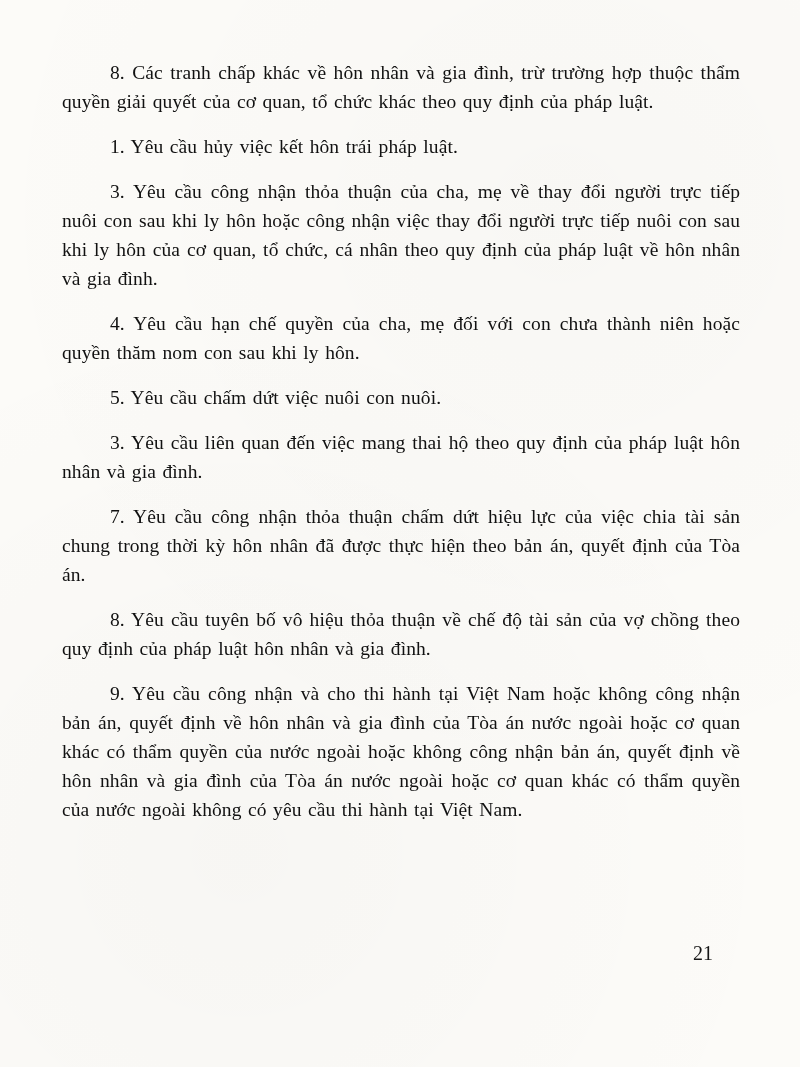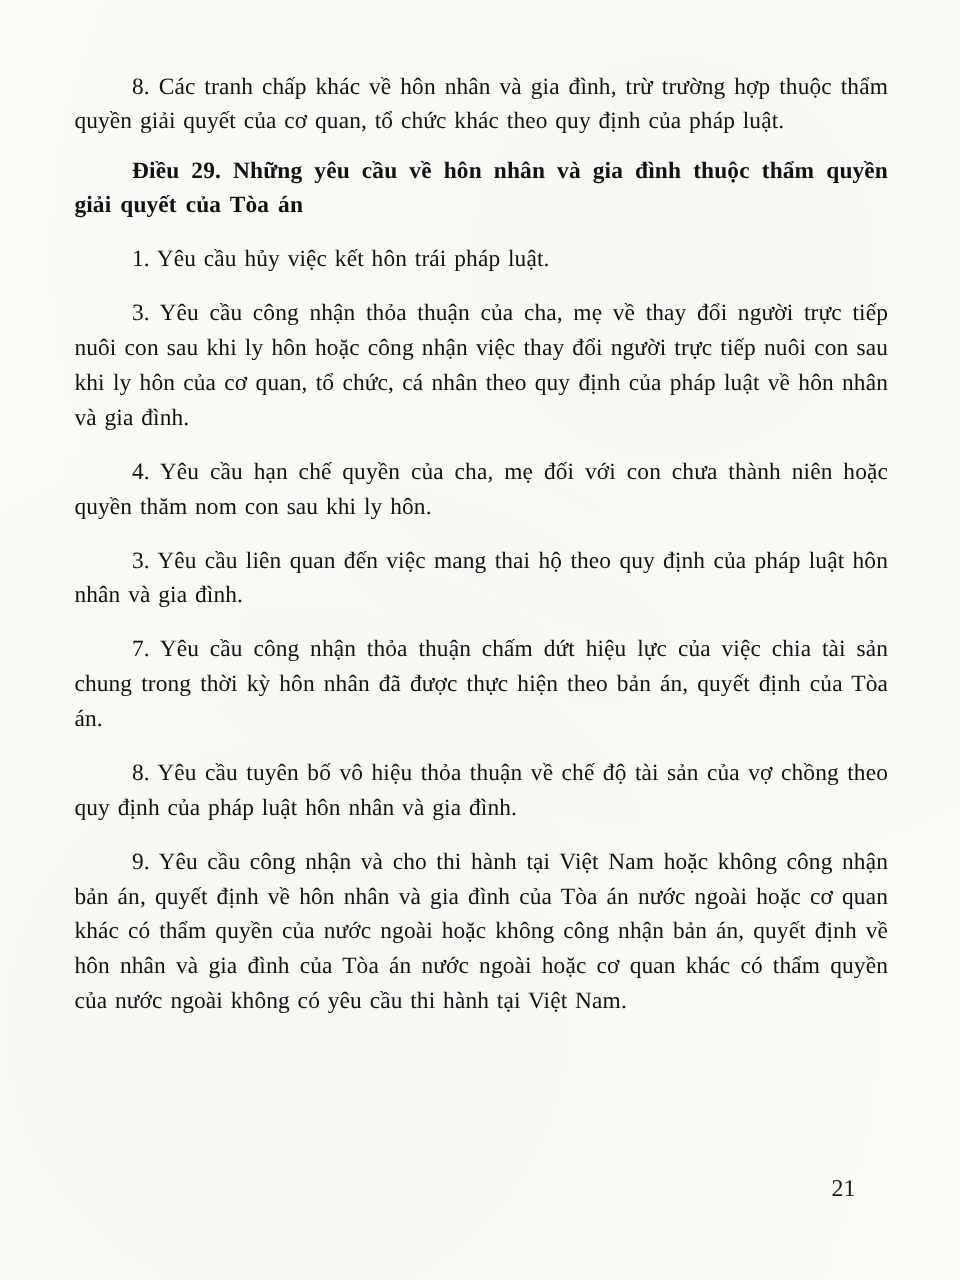--- a/index.html
+++ b/index.html
@@ -42,35 +42,35 @@
   }
   .para.heading {
     font-weight: bold;
     margin-top: 12px;
     margin-bottom: 7px;
     word-spacing: 2.5px;
   }
   .page-number {
     position: absolute;
     left: 693px;
-    top: 980px;
+    top: 942px;
     font-size: 20px;
     color: #161616;
     text-align: center;
   }
 </style>
 </head>
 <body>
 
 <div class="scan-page">
   <div class="text-column">
     <p class="para">8. Các tranh chấp khác về hôn nhân và gia đình, trừ trường hợp thuộc thẩm quyền giải quyết của cơ quan, tổ chức khác theo quy định của pháp luật.</p>
-    <p class="para heading">Điều 29. Những yêu cầu về hôn nhân và gia đình thuộc thẩm quyền giải quyết của Tòa án</p>
     <p class="para">1. Yêu cầu hủy việc kết hôn trái pháp luật.</p>
     <p class="para">3. Yêu cầu công nhận thỏa thuận của cha, mẹ về thay đổi người trực tiếp nuôi con sau khi ly hôn hoặc công nhận việc thay đổi người trực tiếp nuôi con sau khi ly hôn của cơ quan, tổ chức, cá nhân theo quy định của pháp luật về hôn nhân và gia đình.</p>
     <p class="para">4. Yêu cầu hạn chế quyền của cha, mẹ đối với con chưa thành niên hoặc quyền thăm nom con sau khi ly hôn.</p>
+    <p class="para">5. Yêu cầu chấm dứt việc nuôi con nuôi.</p>
     <p class="para">3. Yêu cầu liên quan đến việc mang thai hộ theo quy định của pháp luật hôn nhân và gia đình.</p>
     <p class="para">7. Yêu cầu công nhận thỏa thuận chấm dứt hiệu lực của việc chia tài sản chung trong thời kỳ hôn nhân đã được thực hiện theo bản án, quyết định của Tòa án.</p>
     <p class="para">8. Yêu cầu tuyên bố vô hiệu thỏa thuận về chế độ tài sản của vợ chồng theo quy định của pháp luật hôn nhân và gia đình.</p>
     <p class="para">9. Yêu cầu công nhận và cho thi hành tại Việt Nam hoặc không công nhận bản án, quyết định về hôn nhân và gia đình của Tòa án nước ngoài hoặc cơ quan khác có thẩm quyền của nước ngoài hoặc không công nhận bản án, quyết định về hôn nhân và gia đình của Tòa án nước ngoài hoặc cơ quan khác có thẩm quyền của nước ngoài không có yêu cầu thi hành tại Việt Nam.</p>
   </div>
   <div class="page-number">21</div>
 </div>
 
 </body></html>

